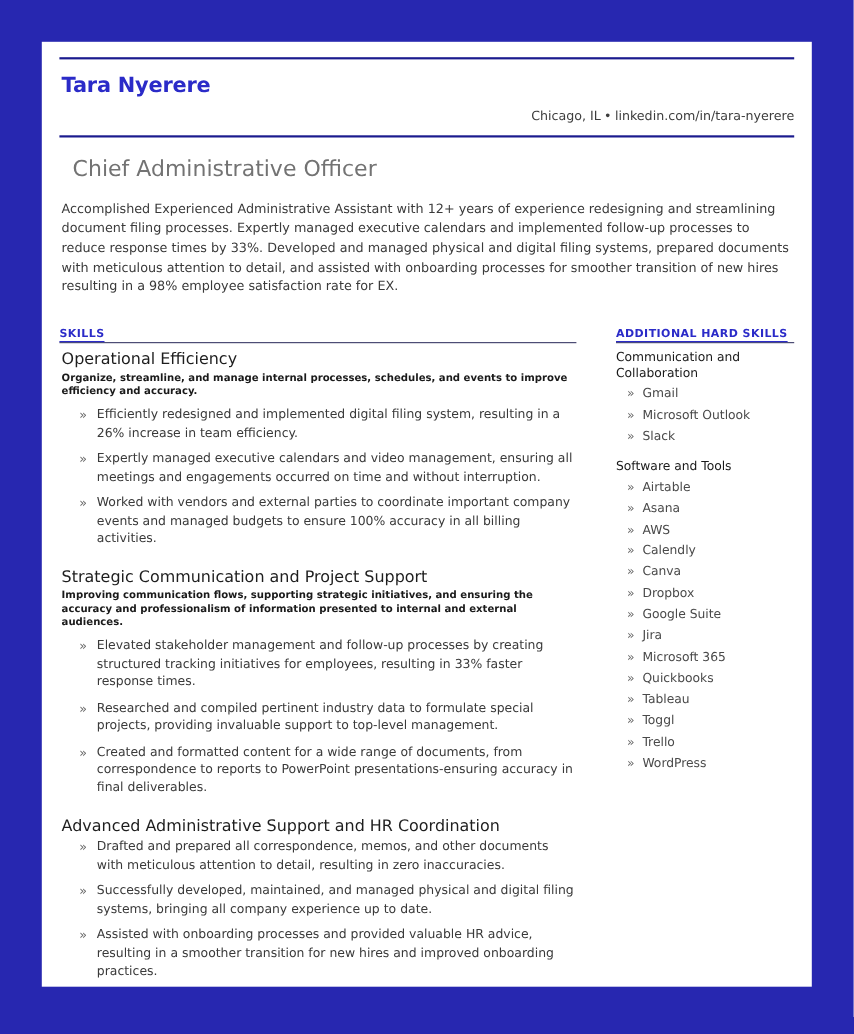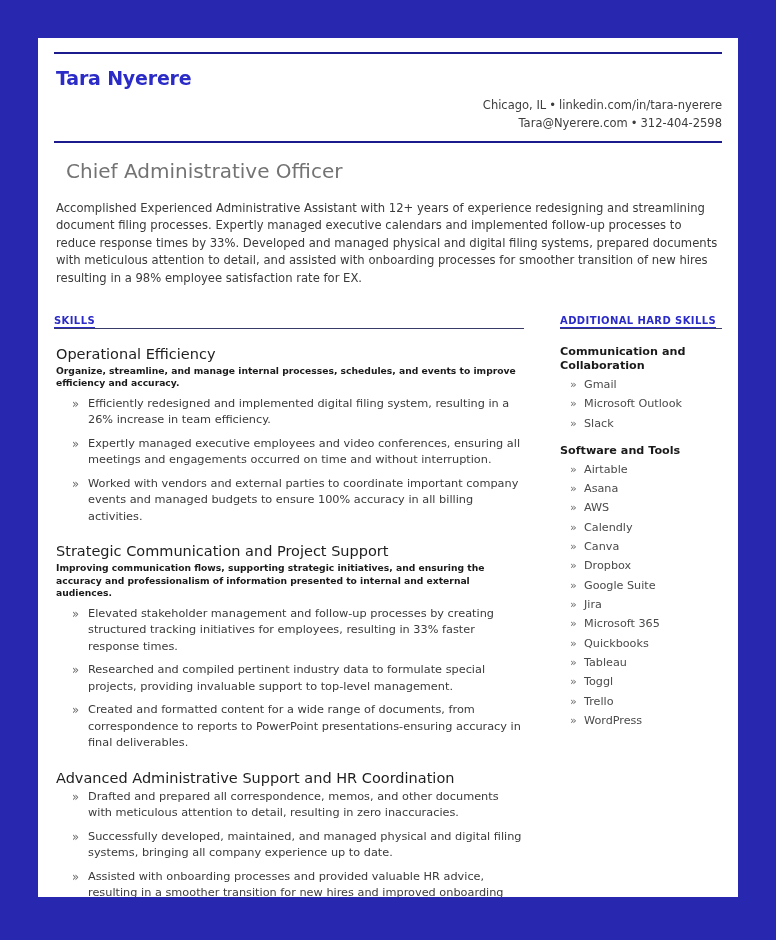--- a/index.html
+++ b/index.html
@@ -99,21 +99,21 @@
     font-weight: bold;
     color: #2B2BC8;
     letter-spacing: 0.4px;
     display: inline-block;
     border-bottom: 1.5px solid #2B2BC8;
     padding-bottom: 1px;
   }
   .section-head-wrap {
     border-bottom: 1.5px solid #3A3A66;
     padding-bottom: 0px;
-    margin-bottom: 16px;
+    margin-bottom: 6px;
     line-height: 1.1;
   }
 
   
   .skill-group { margin-bottom: 17px; }
   .skill-group:last-child { margin-bottom: 0; }
   .group-title {
     font-size: 14.5px;
     color: #1E1E1E;
     font-weight: 400;
@@ -146,21 +146,21 @@
     left: 0;
     top: 0;
     color: #6A6A6A;
     font-size: 11.5px;
   }
 
   
   .side-group { margin-bottom: 14px; }
   .side-group-title {
     font-size: 11.2px;
-    font-weight: bold;
+    font-weight: normal;
     color: #1A1A1A;
     line-height: 1.32;
     margin: 0 0 5px 0;
   }
   ul.side-list {
     list-style: none;
     margin: 0;
     padding: 0 0 0 10px;
   }
   ul.side-list li {
@@ -184,43 +184,40 @@
 
 <div class="page">
 
   <div class="rule-top"></div>
 
   <div class="header-block">
     <div class="name">Tara Nyerere</div>
     <div class="contact-line">
       <span>Chicago, IL</span><span class="sep">•</span><span>linkedin.com/in/tara-nyerere</span>
     </div>
-    <div class="contact-line">
-      <span>Tara@Nyerere.com</span><span class="sep">•</span><span>312-404-2598</span>
-    </div>
   </div>
 
   <div class="rule-bottom"></div>
 
   <div class="job-title">Chief Administrative Officer</div>
   <div class="summary">Accomplished Experienced Administrative Assistant with 12+ years of experience redesigning and streamlining document filing processes. Expertly managed executive calendars and implemented follow-up processes to reduce response times by 33%. Developed and managed physical and digital filing systems, prepared documents with meticulous attention to detail, and assisted with onboarding processes for smoother transition of new hires resulting in a 98% employee satisfaction rate for EX.</div>
 
   <div class="columns">
 
     <div class="col-main">
       <div class="section-head-wrap">
         <span class="section-head">SKILLS</span>
       </div>
 
       <div class="skill-group">
         <div class="group-title">Operational Efficiency</div>
         <div class="group-desc">Organize, streamline, and manage internal processes, schedules, and events to improve efficiency and accuracy.</div>
         <ul class="bullets">
           <li><span class="bullet-mark">»</span><span>Efficiently redesigned and implemented digital filing system, resulting in a 26% increase in team efficiency.</span></li>
-          <li><span class="bullet-mark">»</span><span>Expertly managed executive employees and video conferences, ensuring all meetings and engagements occurred on time and without interruption.</span></li>
+          <li><span class="bullet-mark">»</span><span>Expertly managed executive calendars and video management, ensuring all meetings and engagements occurred on time and without interruption.</span></li>
           <li><span class="bullet-mark">»</span><span>Worked with vendors and external parties to coordinate important company events and managed budgets to ensure 100% accuracy in all billing activities.</span></li>
         </ul>
       </div>
 
       <div class="skill-group">
         <div class="group-title">Strategic Communication and Project Support</div>
         <div class="group-desc">Improving communication flows, supporting strategic initiatives, and ensuring the accuracy and professionalism of information presented to internal and external audiences.</div>
         <ul class="bullets">
           <li><span class="bullet-mark">»</span><span>Elevated stakeholder management and follow-up processes by creating structured tracking initiatives for employees, resulting in 33% faster response times.</span></li>
           <li><span class="bullet-mark">»</span><span>Researched and compiled pertinent industry data to formulate special projects, providing invaluable support to top-level management.</span></li>

